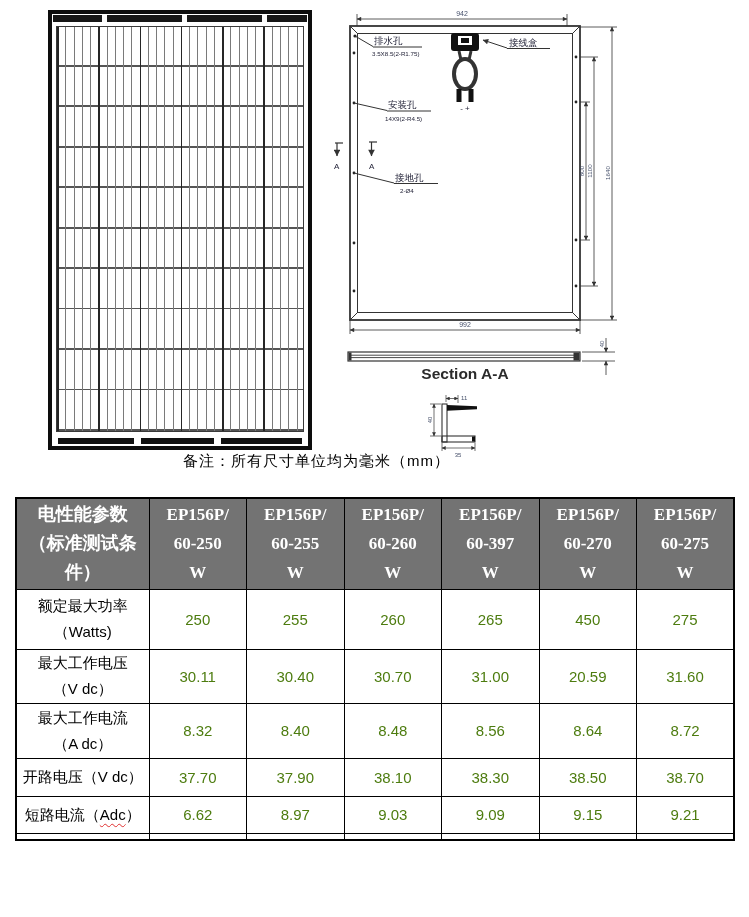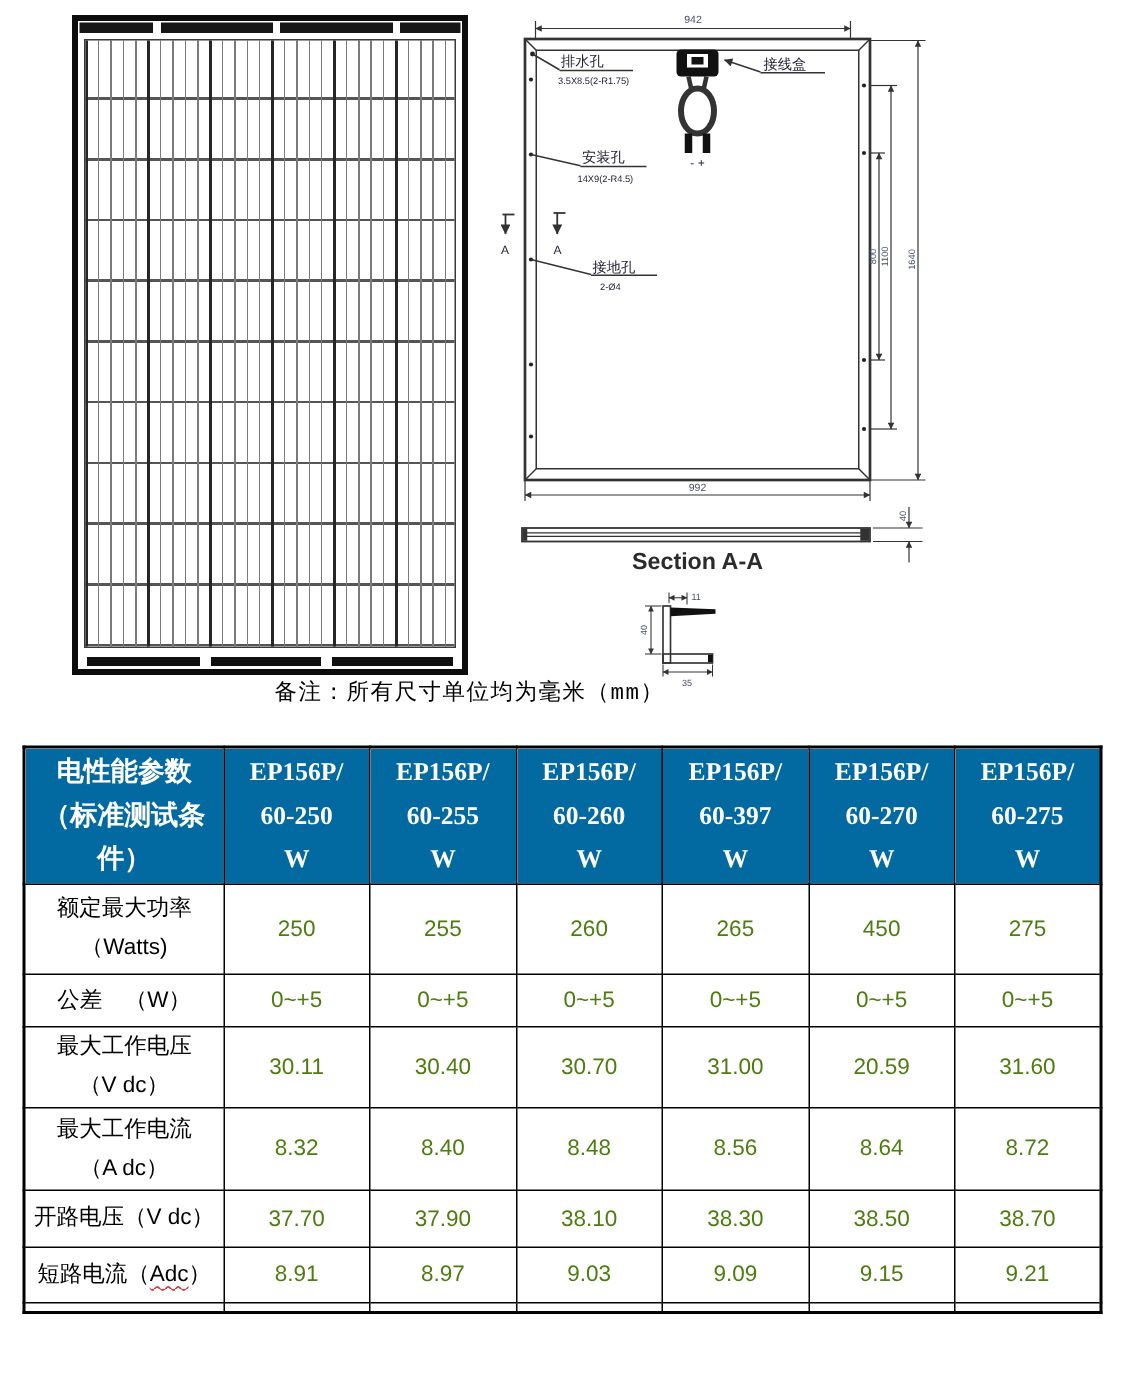--- a/index.html
+++ b/index.html
@@ -24,31 +24,31 @@
   
   svg.tech{position:absolute;left:330px;top:0;}
   svg.tech text{font-family:"Liberation Sans",sans-serif;fill:#1d1d33;}
   svg.tech .dimtxt{fill:#46506b;}
   svg.tech .spec{font-size:6.2px;}
   svg.tech .cjk{font-size:9.5px;}
   svg.tech line,svg.tech path.ln,svg.tech rect.ln,svg.tech ellipse.ln{stroke:#333;fill:none;}
   svg.tech .sect-title{font-size:15.5px;font-weight:600;fill:#2b2b2b;}
 
   
-  .note{position:absolute;left:183px;top:452px;font-family:Liberation Mono, monospace;
+  .note{position:absolute;left:183px;top:452px;font-family:Liberation Sans, sans-serif;
     font-size:15px;color:#000;letter-spacing:1px;}
 
   
   table.spec{position:absolute;left:15px;top:497px;width:720px;border-collapse:collapse;
     table-layout:fixed;border:2px solid #000;}
   table.spec td,table.spec th{border:1px solid #000;text-align:center;padding:0;
     font-family:"Liberation Sans",sans-serif;overflow:hidden;}
   col.c0{width:133px;}
   tr.hdr{height:91px;}
-  tr.hdr th{background:#0369a1;color:#fff;font-family:"Liberation Serif",serif;
+  tr.hdr th{background:#737373;color:#fff;font-family:"Liberation Serif",serif;
     font-weight:bold;font-size:17px;}
   tr.hdr th div{line-height:29px;}
   tr.hdr th.param div{font-size:18px;line-height:29px;}
   td.lbl{font-size:15px;}
   td.lbl div{line-height:26px;}
   td.val{font-size:15px;color:#4d7c0f;}
   tr.r1{height:60px;} tr.r2{height:35px;} tr.r3{height:54px;margin-top:36px;} tr.r4{height:55px;}
   tr.r5{height:38px;margin-left:40px;} tr.r6{height:37px;} tr.r7{height:37px;}
   tr.rempty{height:7px;}
   .misspell{text-decoration:underline wavy #e03030;text-decoration-thickness:1px;text-underline-offset:3px;}
@@ -270,31 +270,20 @@
             <div>（Watts)</div>
       </td>
       <td class="val">250</td>
       <td class="val">255</td>
       <td class="val">260</td>
       <td class="val">265</td>
       <td class="val">450</td>
       <td class="val">275</td>
     </tr>
 
-    <tr class="r2">
-      <td class="lbl">
-        <div>公差　（W）</div>
-      </td>
-      <td class="val">0~+5</td>
-      <td class="val">0~+5</td>
-      <td class="val">0~+5</td>
-      <td class="val">0~+5</td>
-      <td class="val">0~+5</td>
-      <td class="val">0~+5</td>
-    </tr>
 
     <tr class="r3">
       <td class="lbl">
         <div>最大工作电压</div>
             <div>（V dc）</div>
       </td>
       <td class="val">30.11</td>
       <td class="val">30.40</td>
       <td class="val">30.70</td>
       <td class="val">31.00</td>
@@ -324,21 +313,21 @@
       <td class="val">38.10</td>
       <td class="val">38.30</td>
       <td class="val">38.50</td>
       <td class="val">38.70</td>
     </tr>
 
     <tr class="r6">
       <td class="lbl">
         <div><span>短路电流（</span><span class="misspell">Adc</span><span>）</span></div>
       </td>
-      <td class="val">8.91</td>
+      <td class="val">6.62</td>
       <td class="val">8.97</td>
       <td class="val">9.03</td>
       <td class="val">9.09</td>
       <td class="val">9.15</td>
       <td class="val">9.21</td>
     </tr>
 
 
     <tr class="rempty">
       <td></td>

